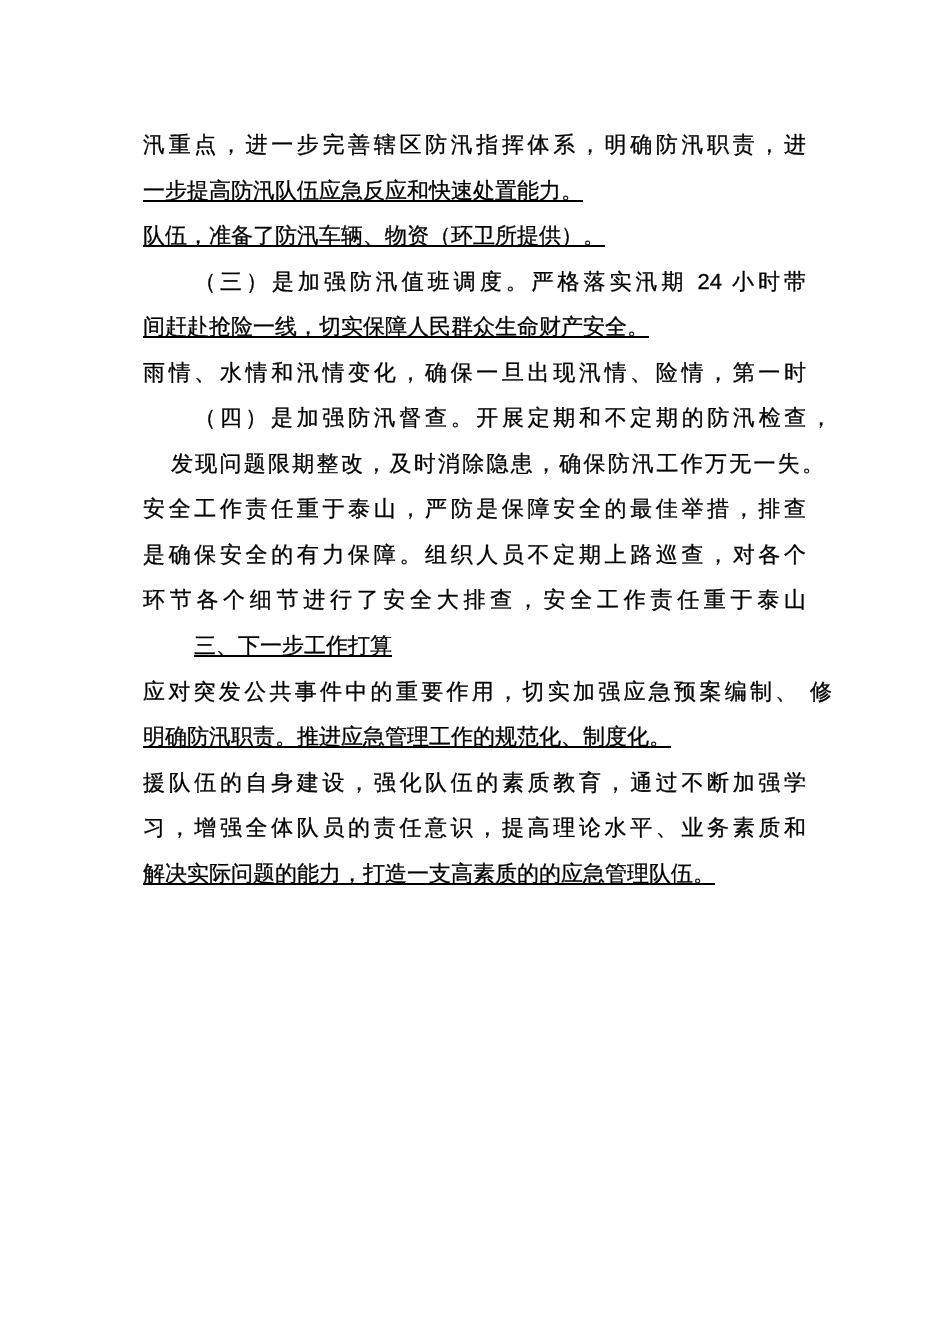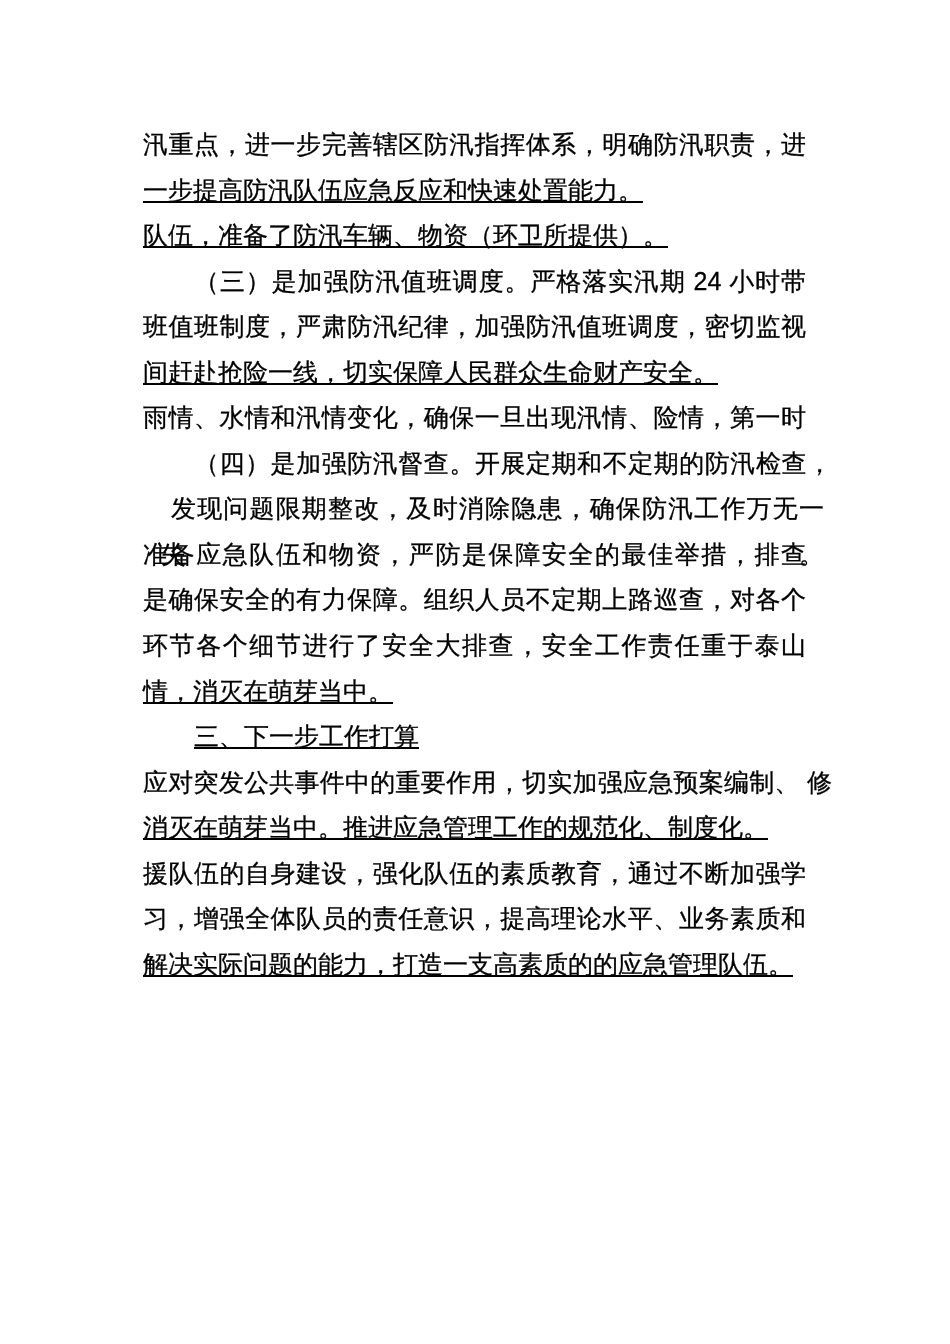--- a/index.html
+++ b/index.html
@@ -13,21 +13,21 @@
     height: 1344px;
     background: #ffffff;
     overflow: hidden;
     color: #000000;
   }
   .doc {
     position: absolute;
     left: 143px;
     top: 122px;
     font-family: "Liberation Sans", "DejaVu Sans", sans-serif;
-    font-size: 25px;
+    font-size: 22px;
     color: #000000;
     -webkit-text-stroke: 0.3px currentColor;
   }
   .line {
     width: 663px;
     height: 45.55px;
     line-height: 45.55px;
     text-align: justify;
     text-align-last: justify;
     overflow: visible;
@@ -54,38 +54,36 @@
   <div class="doc" id="doc">
       <div class="paragraph">
         <div class="line">汛重点，进一步完善辖区防汛指挥体系，明确防汛职责，进</div>
         <div class="line end">一步提高防汛队伍应急反应和快速处置能力。</div>
       </div>
       <div class="paragraph">
         <div class="line end">队伍，准备了防汛车辆、物资（环卫所提供）。</div>
       </div>
       <div class="paragraph">
         <div class="line indent">（三）是加强防汛值班调度。严格落实汛期 24 小时带</div>
-        <div class="line">班值班制度，严肃防汛纪律，加强防汛值班调度，密切监视</div>
         <div class="line end">间赶赴抢险一线，切实保障人民群众生命财产安全。</div>
         <div class="line">雨情、水情和汛情变化，确保一旦出现汛情、险情，第一时</div>
       </div>
       <div class="paragraph">
         <div class="line indent wide">（四）是加强防汛督查。开展定期和不定期的防汛检查，</div>
         <div class="line half">发现问题限期整改，及时消除隐患，确保防汛工作万无一失。</div>
-        <div class="line">准备应急队伍和物资，严防是保障安全的最佳举措，排查</div>
+        <div class="line">安全工作责任重于泰山，严防是保障安全的最佳举措，排查</div>
         <div class="line">是确保安全的有力保障。组织人员不定期上路巡查，对各个</div>
         <div class="line">环节各个细节进行了安全大排查，安全工作责任重于泰山</div>
-        <div class="line end">情，消灭在萌芽当中。</div>
       </div>
       <div class="paragraph">
         <div class="line indent end">三、下一步工作打算</div>
       </div>
       <div class="paragraph">
         <div class="line wide">应对突发公共事件中的重要作用，切实加强应急预案编制、 修</div>
-        <div class="line end">消灭在萌芽当中。推进应急管理工作的规范化、制度化。</div>
+        <div class="line end">明确防汛职责。推进应急管理工作的规范化、制度化。</div>
       </div>
       <div class="paragraph">
         <div class="line">援队伍的自身建设，强化队伍的素质教育，通过不断加强学</div>
         <div class="line">习，增强全体队员的责任意识，提高理论水平、业务素质和</div>
         <div class="line end">解决实际问题的能力，打造一支高素质的的应急管理队伍。</div>
       </div>
     </div>
 </div>
 
 </body></html>

